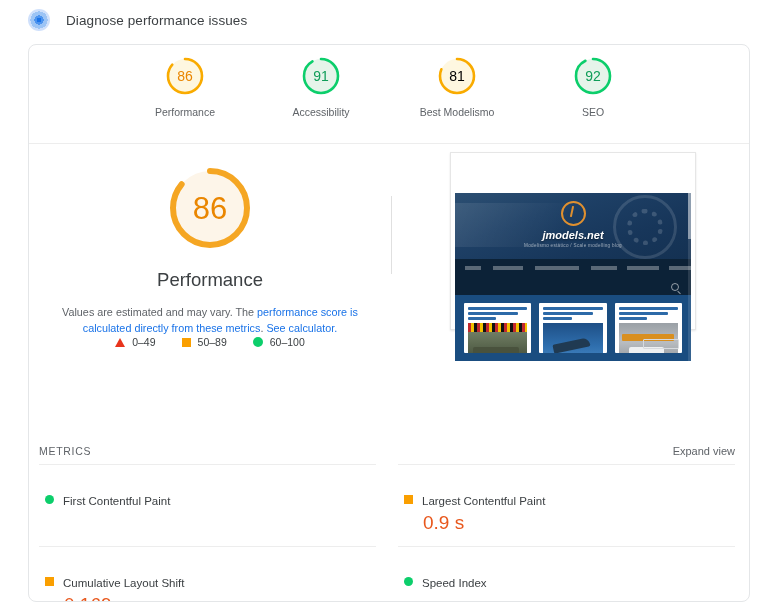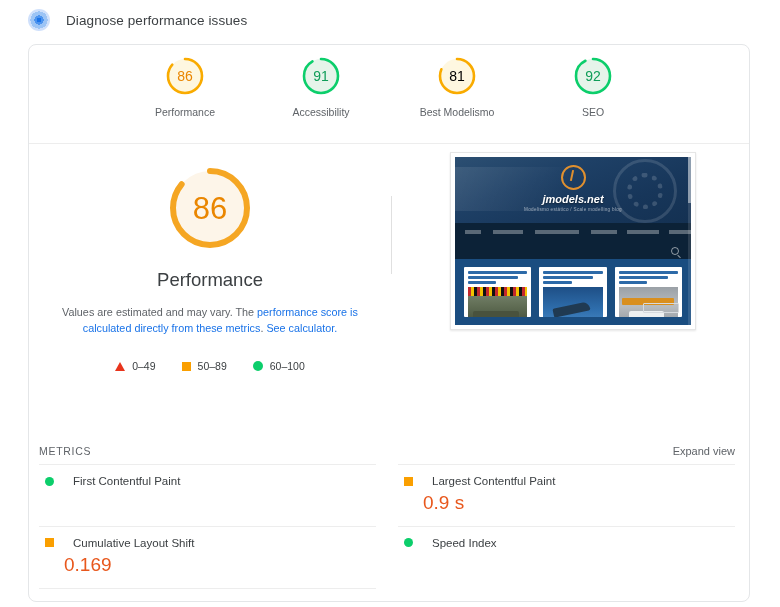--- a/index.html
+++ b/index.html
@@ -58,35 +58,35 @@
   .big-ring svg{display:block;width:92px;height:92px;}
   .big-ring .num{
     position:absolute;inset:0;display:flex;align-items:center;justify-content:center;
     font-size:31px;color:#ea8600;line-height:1;
   }
   .perf-title{margin-top:15px;font-size:18.5px;color:#3c4043;font-weight:400;}
   .perf-desc{
     margin-top:14px;width:318px;text-align:center;font-size:10.8px;line-height:1.45;color:#5f6368;
   }
   .perf-desc a{color:#1a73e8;text-decoration:none;}
-  .legend{margin-top:24px;display:flex;align-items:center;gap:26px;font-size:10.5px;color:#3c4043;}
+  .legend{margin-top:0;display:flex;align-items:center;gap:26px;font-size:10.5px;color:#3c4043;}
   .legend .it{display:flex;align-items:center;gap:7px;}
   .tri{width:0;height:0;border-left:5.5px solid transparent;border-right:5.5px solid transparent;border-bottom:9.5px solid #e8341c;}
   .sq{width:9px;height:9px;background:#fa9f00;}
   .ci{width:10px;height:10px;border-radius:50%;background:#0cce6b;}
 
   .vdiv{position:absolute;left:362px;top:52px;width:1px;height:78px;background:#e0e0e0;}
 
   
   .shot-wrap{
     position:absolute;left:421px;top:8px;width:246px;height:178px;
     background:#fff;border:1px solid #e6e6e6;box-shadow:0 1px 2px rgba(0,0,0,.10);
     box-sizing:border-box;padding:4px;
   }
-  .shot{position:relative;width:100%;height:100%;overflow:hidden;background:#d946ef;}
+  .shot{position:relative;width:100%;height:100%;overflow:hidden;background:#d946ef;margin-top:36px;}
   .shot .hero{
     position:absolute;left:0;top:0;right:0;height:66px;
     background:linear-gradient(160deg,#2c4f72 0%,#1e4066 35%,#17365a 70%,#143152 100%);
     overflow:hidden;
   }
   .shot .hero .wheel{
     position:absolute;right:14px;top:2px;width:58px;height:58px;border-radius:50%;
     border:3px solid rgba(255,255,255,.13);
   }
   .shot .hero .wheel:after{
@@ -165,21 +165,21 @@
     position:relative;height:26px;display:flex;align-items:center;
     padding:0 14px 0 10px;border-bottom:0;
   }
   .metrics-head .lbl{font-size:10.5px;color:#5f6368;letter-spacing:.7px;}
   .metrics-head .expand{margin-left:auto;font-size:11px;color:#5f6368;cursor:pointer;}
 
   .metrics-grid{
     display:grid;grid-template-columns:1fr 1fr;column-gap:22px;padding:0 14px 0 10px;
   }
   .mrow{border-top:1px solid #ededed;padding:10px 4px 12px 4px;}
-  .mrow .top{display:flex;align-items:center;gap:19px;}
+  .mrow .top{display:flex;align-items:flex-start;gap:9px;margin-top:20px;}
   .mrow .name{font-size:11.5px;color:#3c4043;}
   .mrow .val{margin-top:6px;font-size:19px;line-height:1.1;padding-left:21px;}
   .dot-good{width:9px;height:9px;border-radius:50%;background:#0cce6b;flex:0 0 auto;margin-left:2px;}
   .dot-avg{width:9px;height:9px;background:#fa9f00;flex:0 0 auto;margin-left:2px;}
   .v-good{color:#0cce6b;}
   .v-avg{color:#e8571c;}
   .blank{border-top:1px solid #ededed;}
 </style>
 </head>
 <body>

